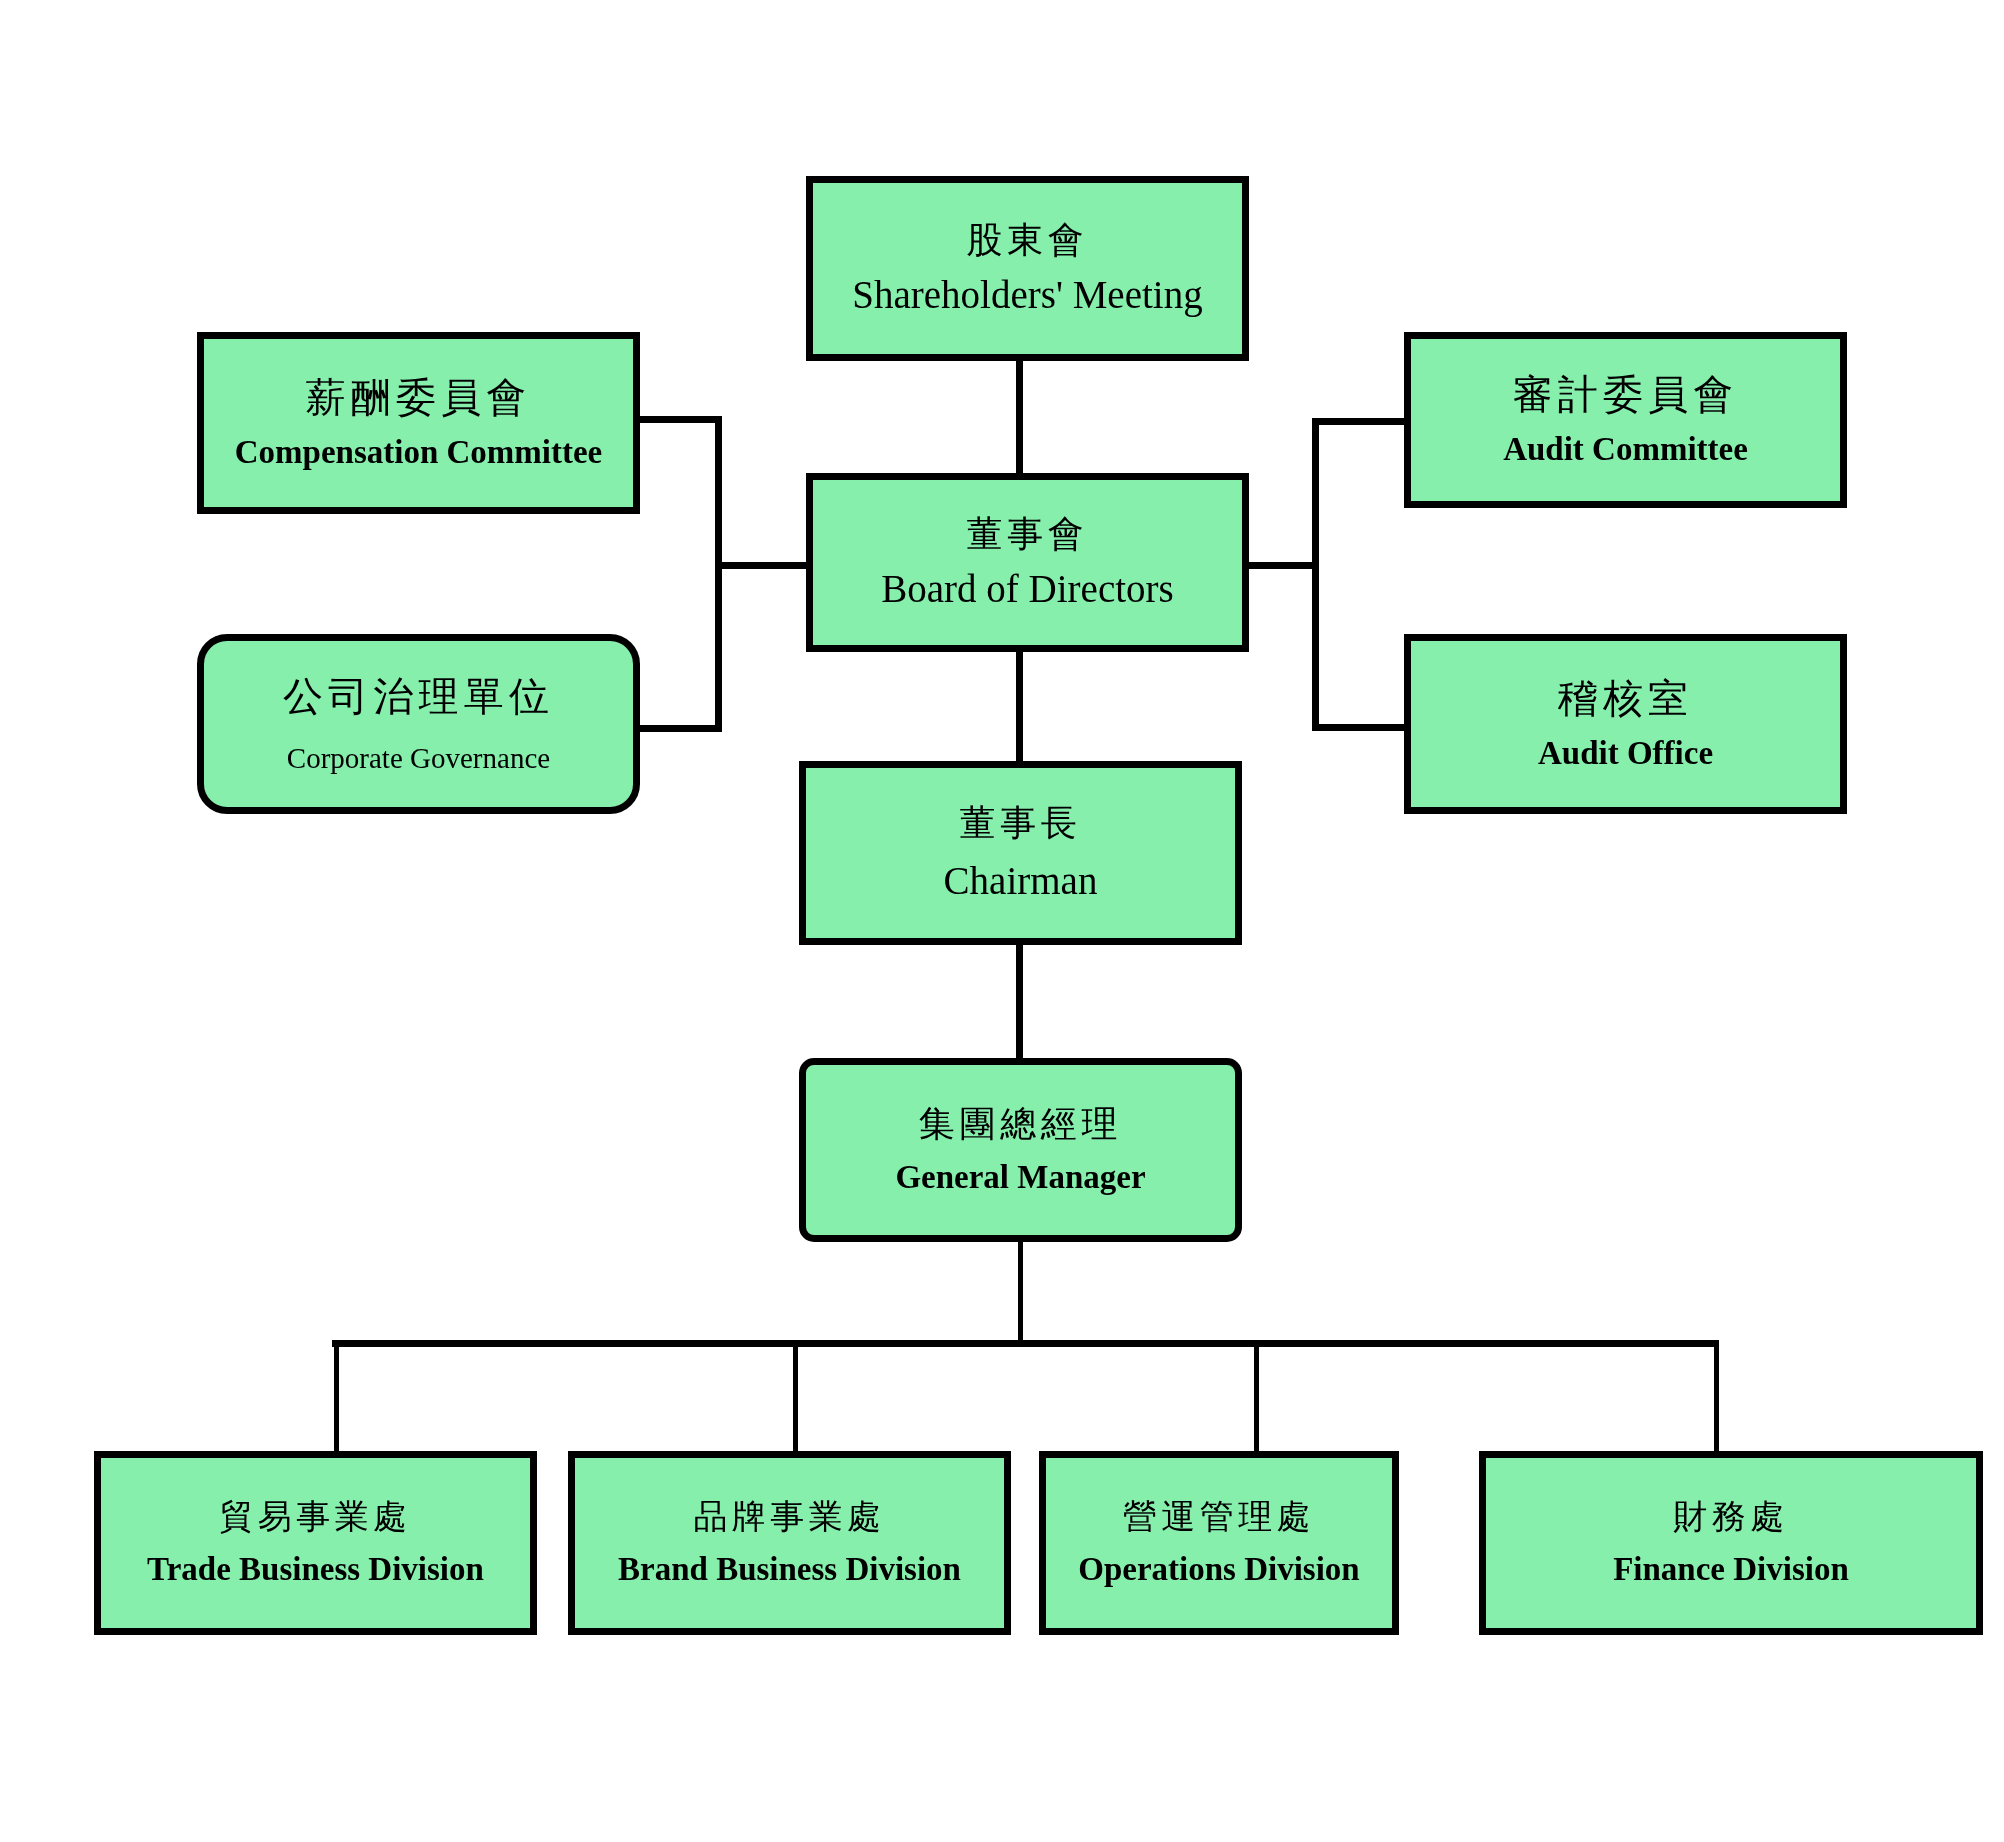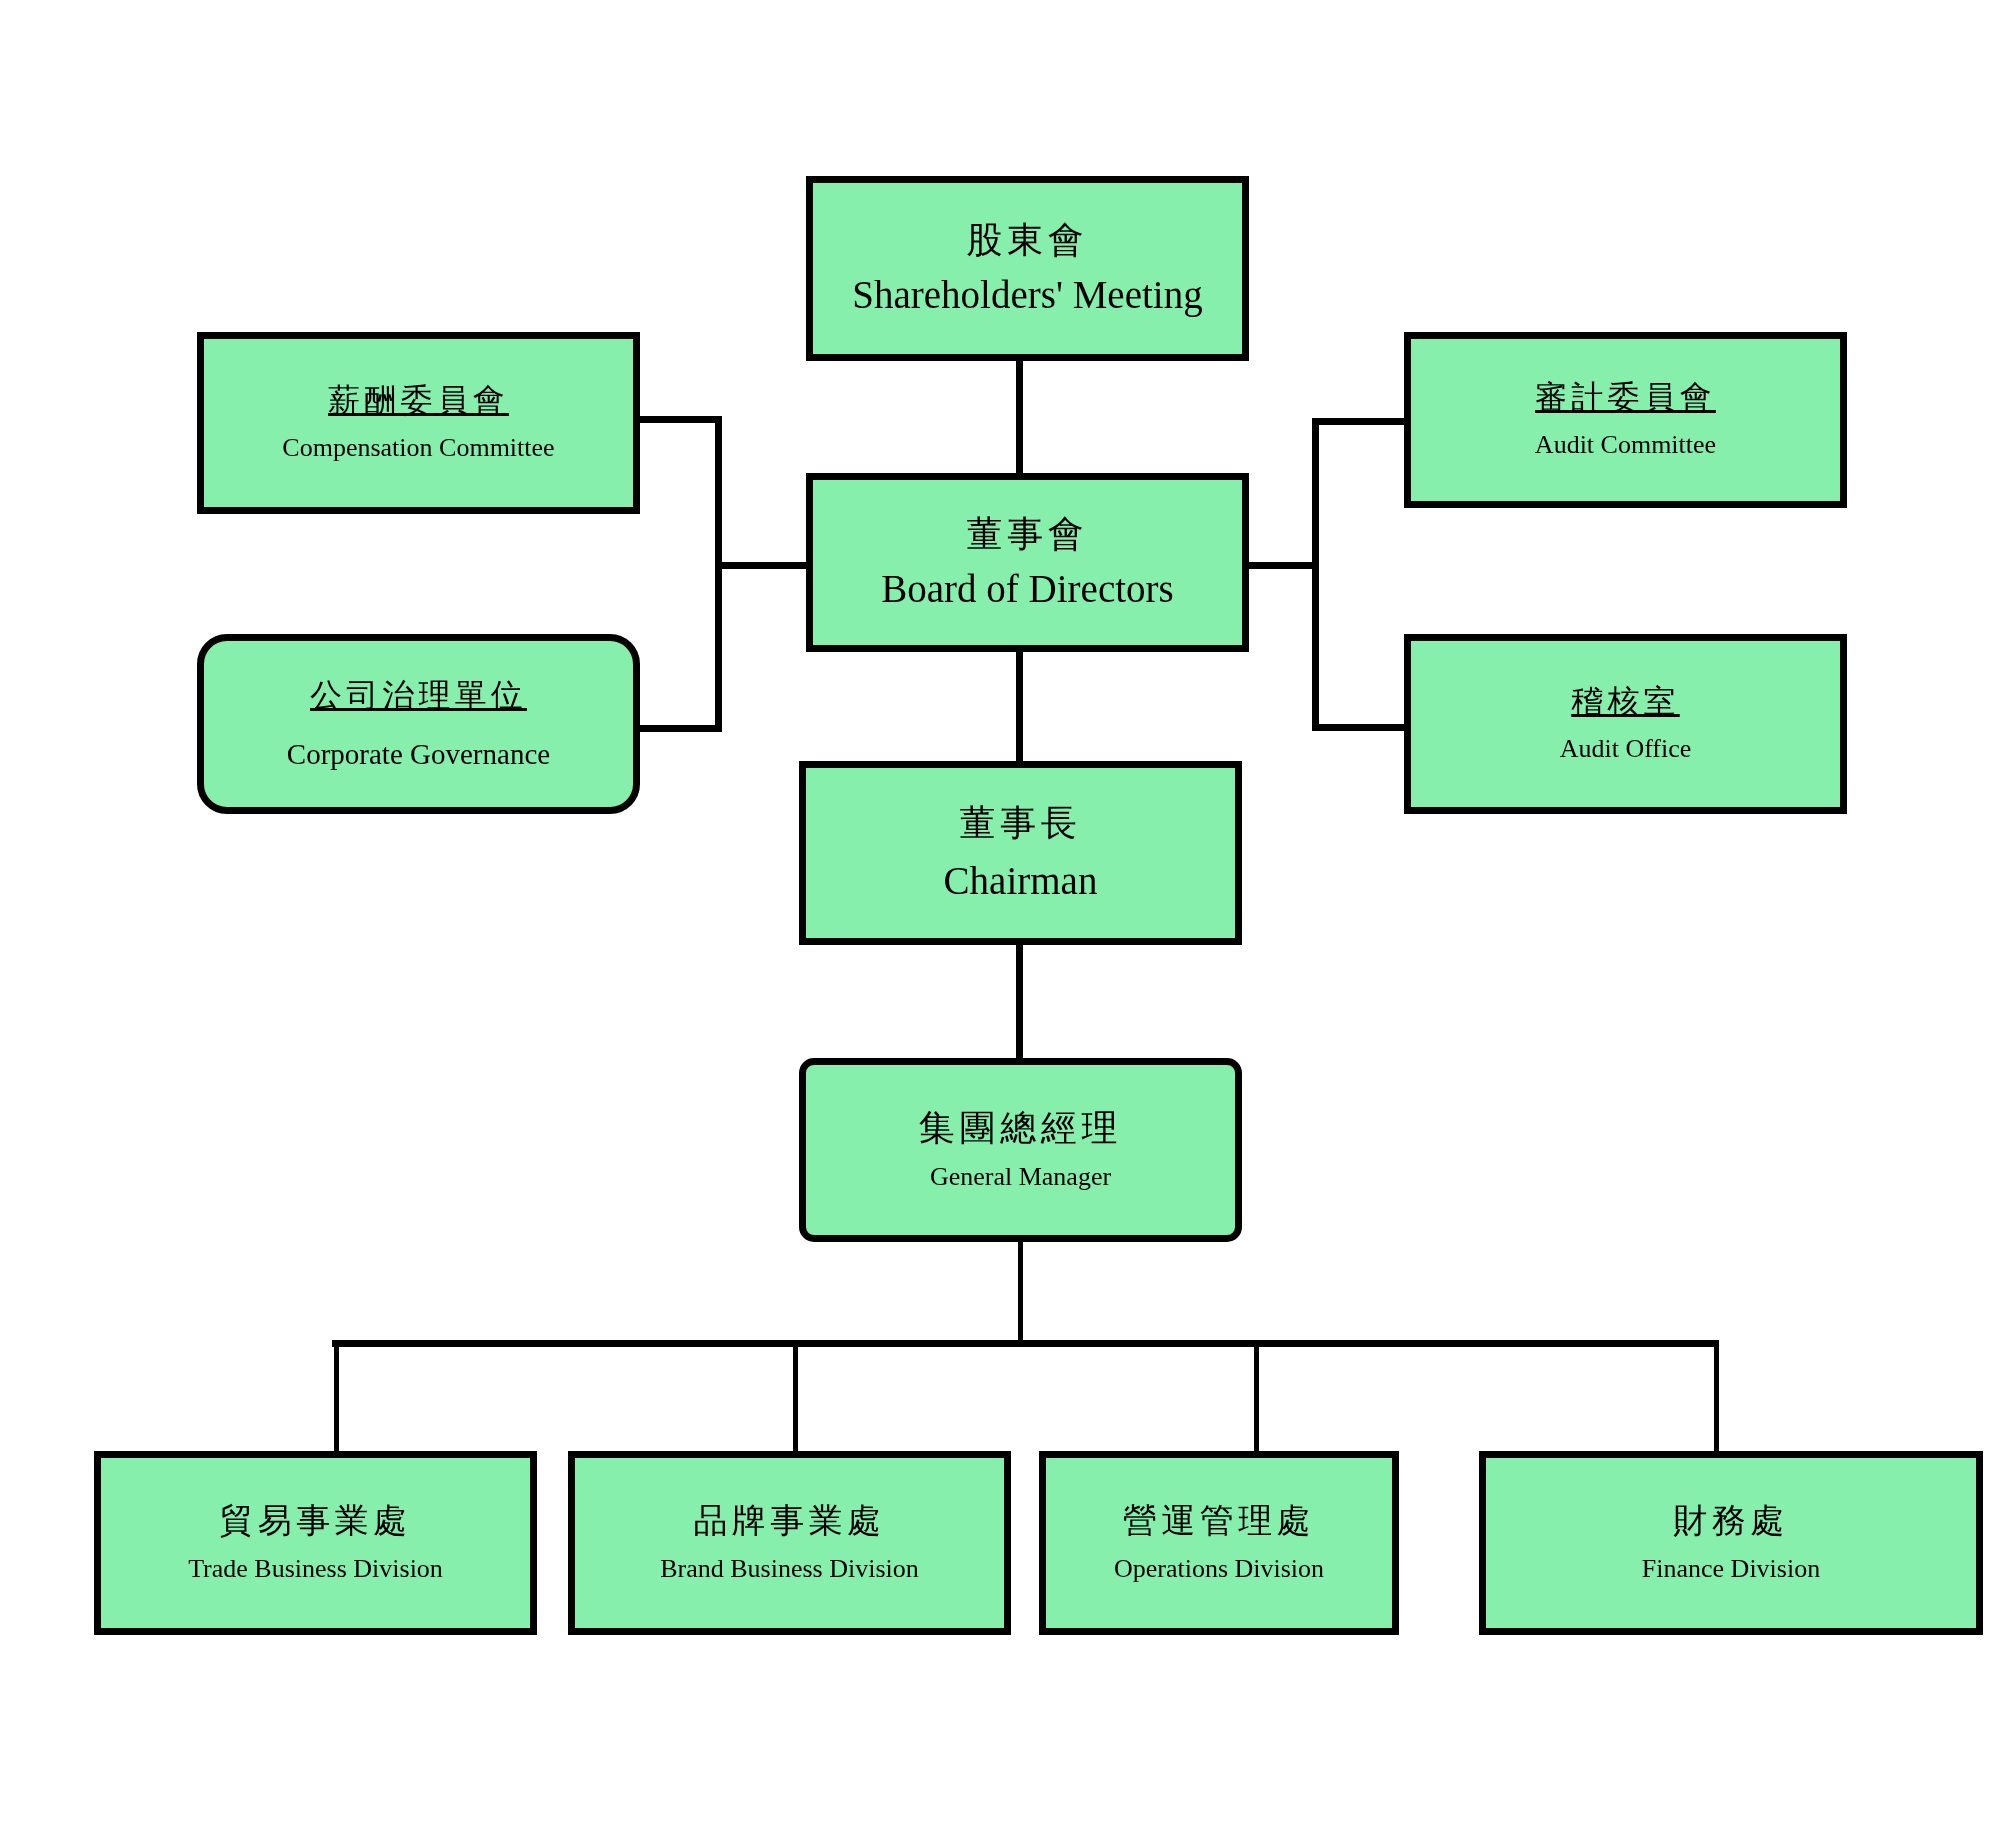--- a/index.html
+++ b/index.html
@@ -38,22 +38,22 @@
     white-space: nowrap;
   }
   .node .en {
     display: block;
     white-space: nowrap;
   }
 
   
   .t-zh-lg { font-size: 36px; }
   .t-en-lg { font-size: 39px; }
-  .t-zh-md { font-size: 32px; text-decoration: underline; }
-  .t-en-md { font-size: 26px; }
+  .t-zh-md { font-size: 40px; }
+  .t-en-md { font-size: 33px; font-weight: bold; }
   .t-zh-sm { font-size: 34px; }
   .t-en-sm { font-size: 29px; }
 
   .gap-lg .en { margin-top: 10px; }
   .gap-md .en { margin-top: 12.7px; }
   .gap-xl .en { margin-top: 21.5px; }
 
   
   .line {
     position: absolute;

